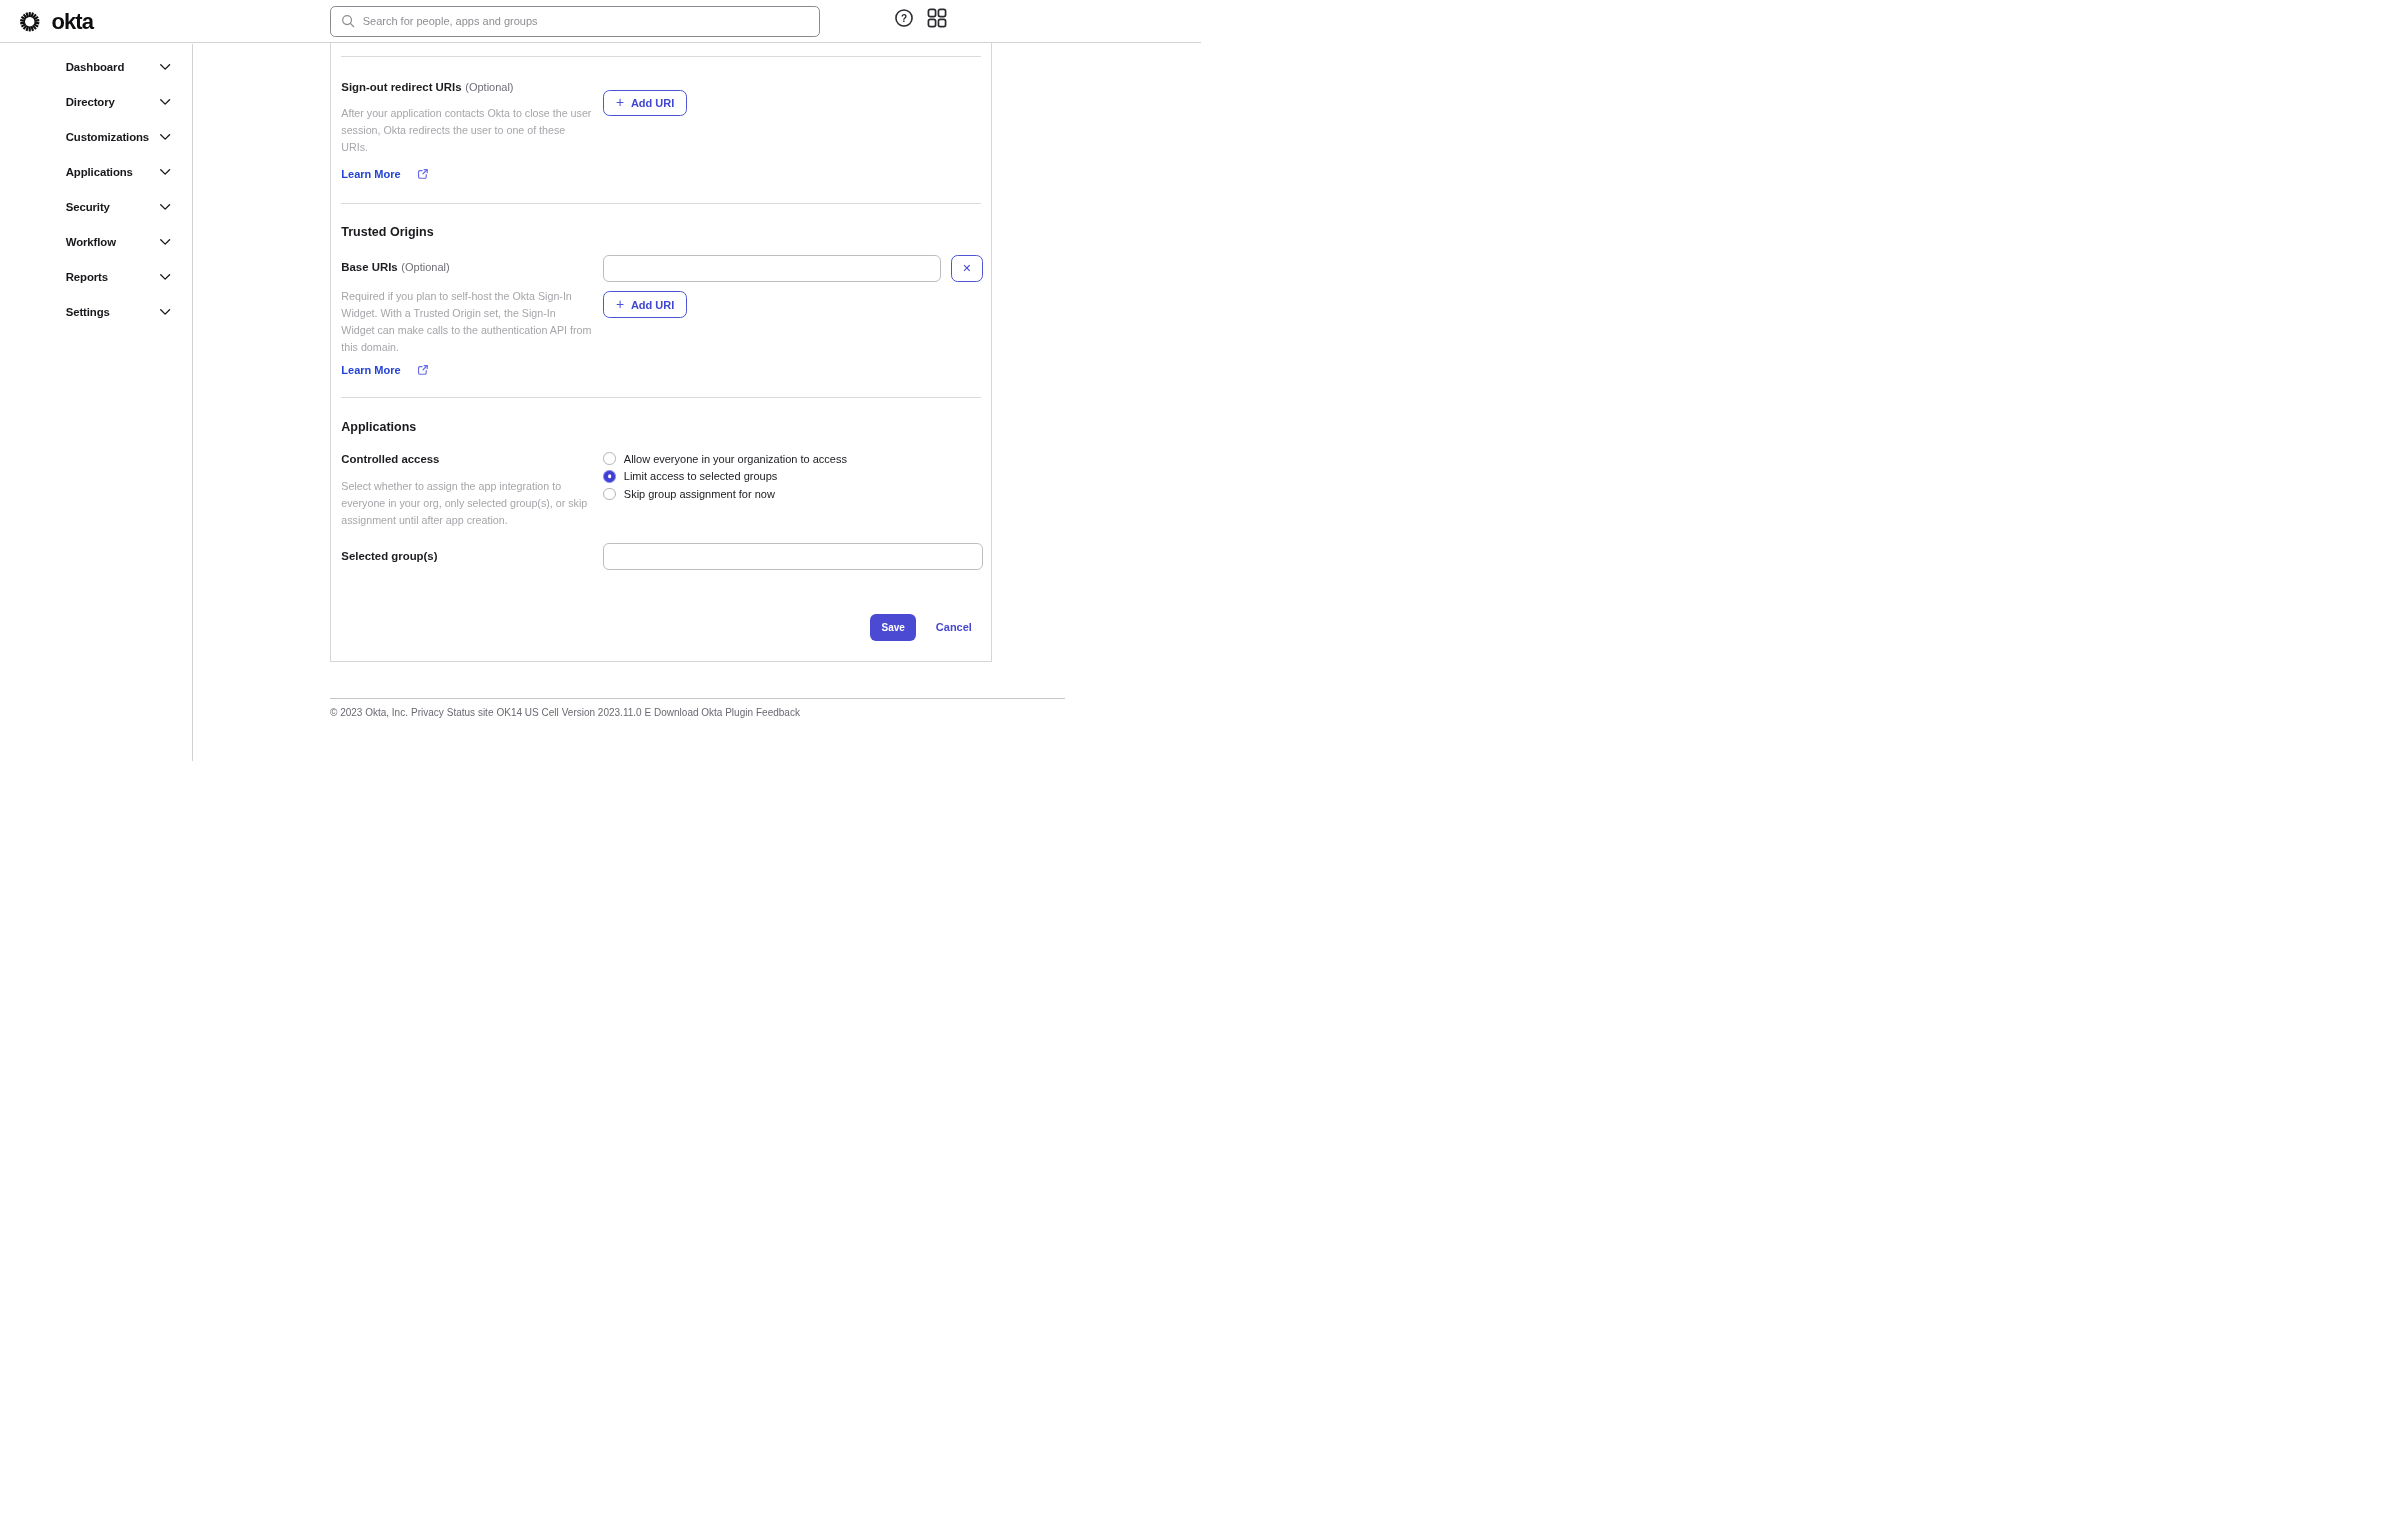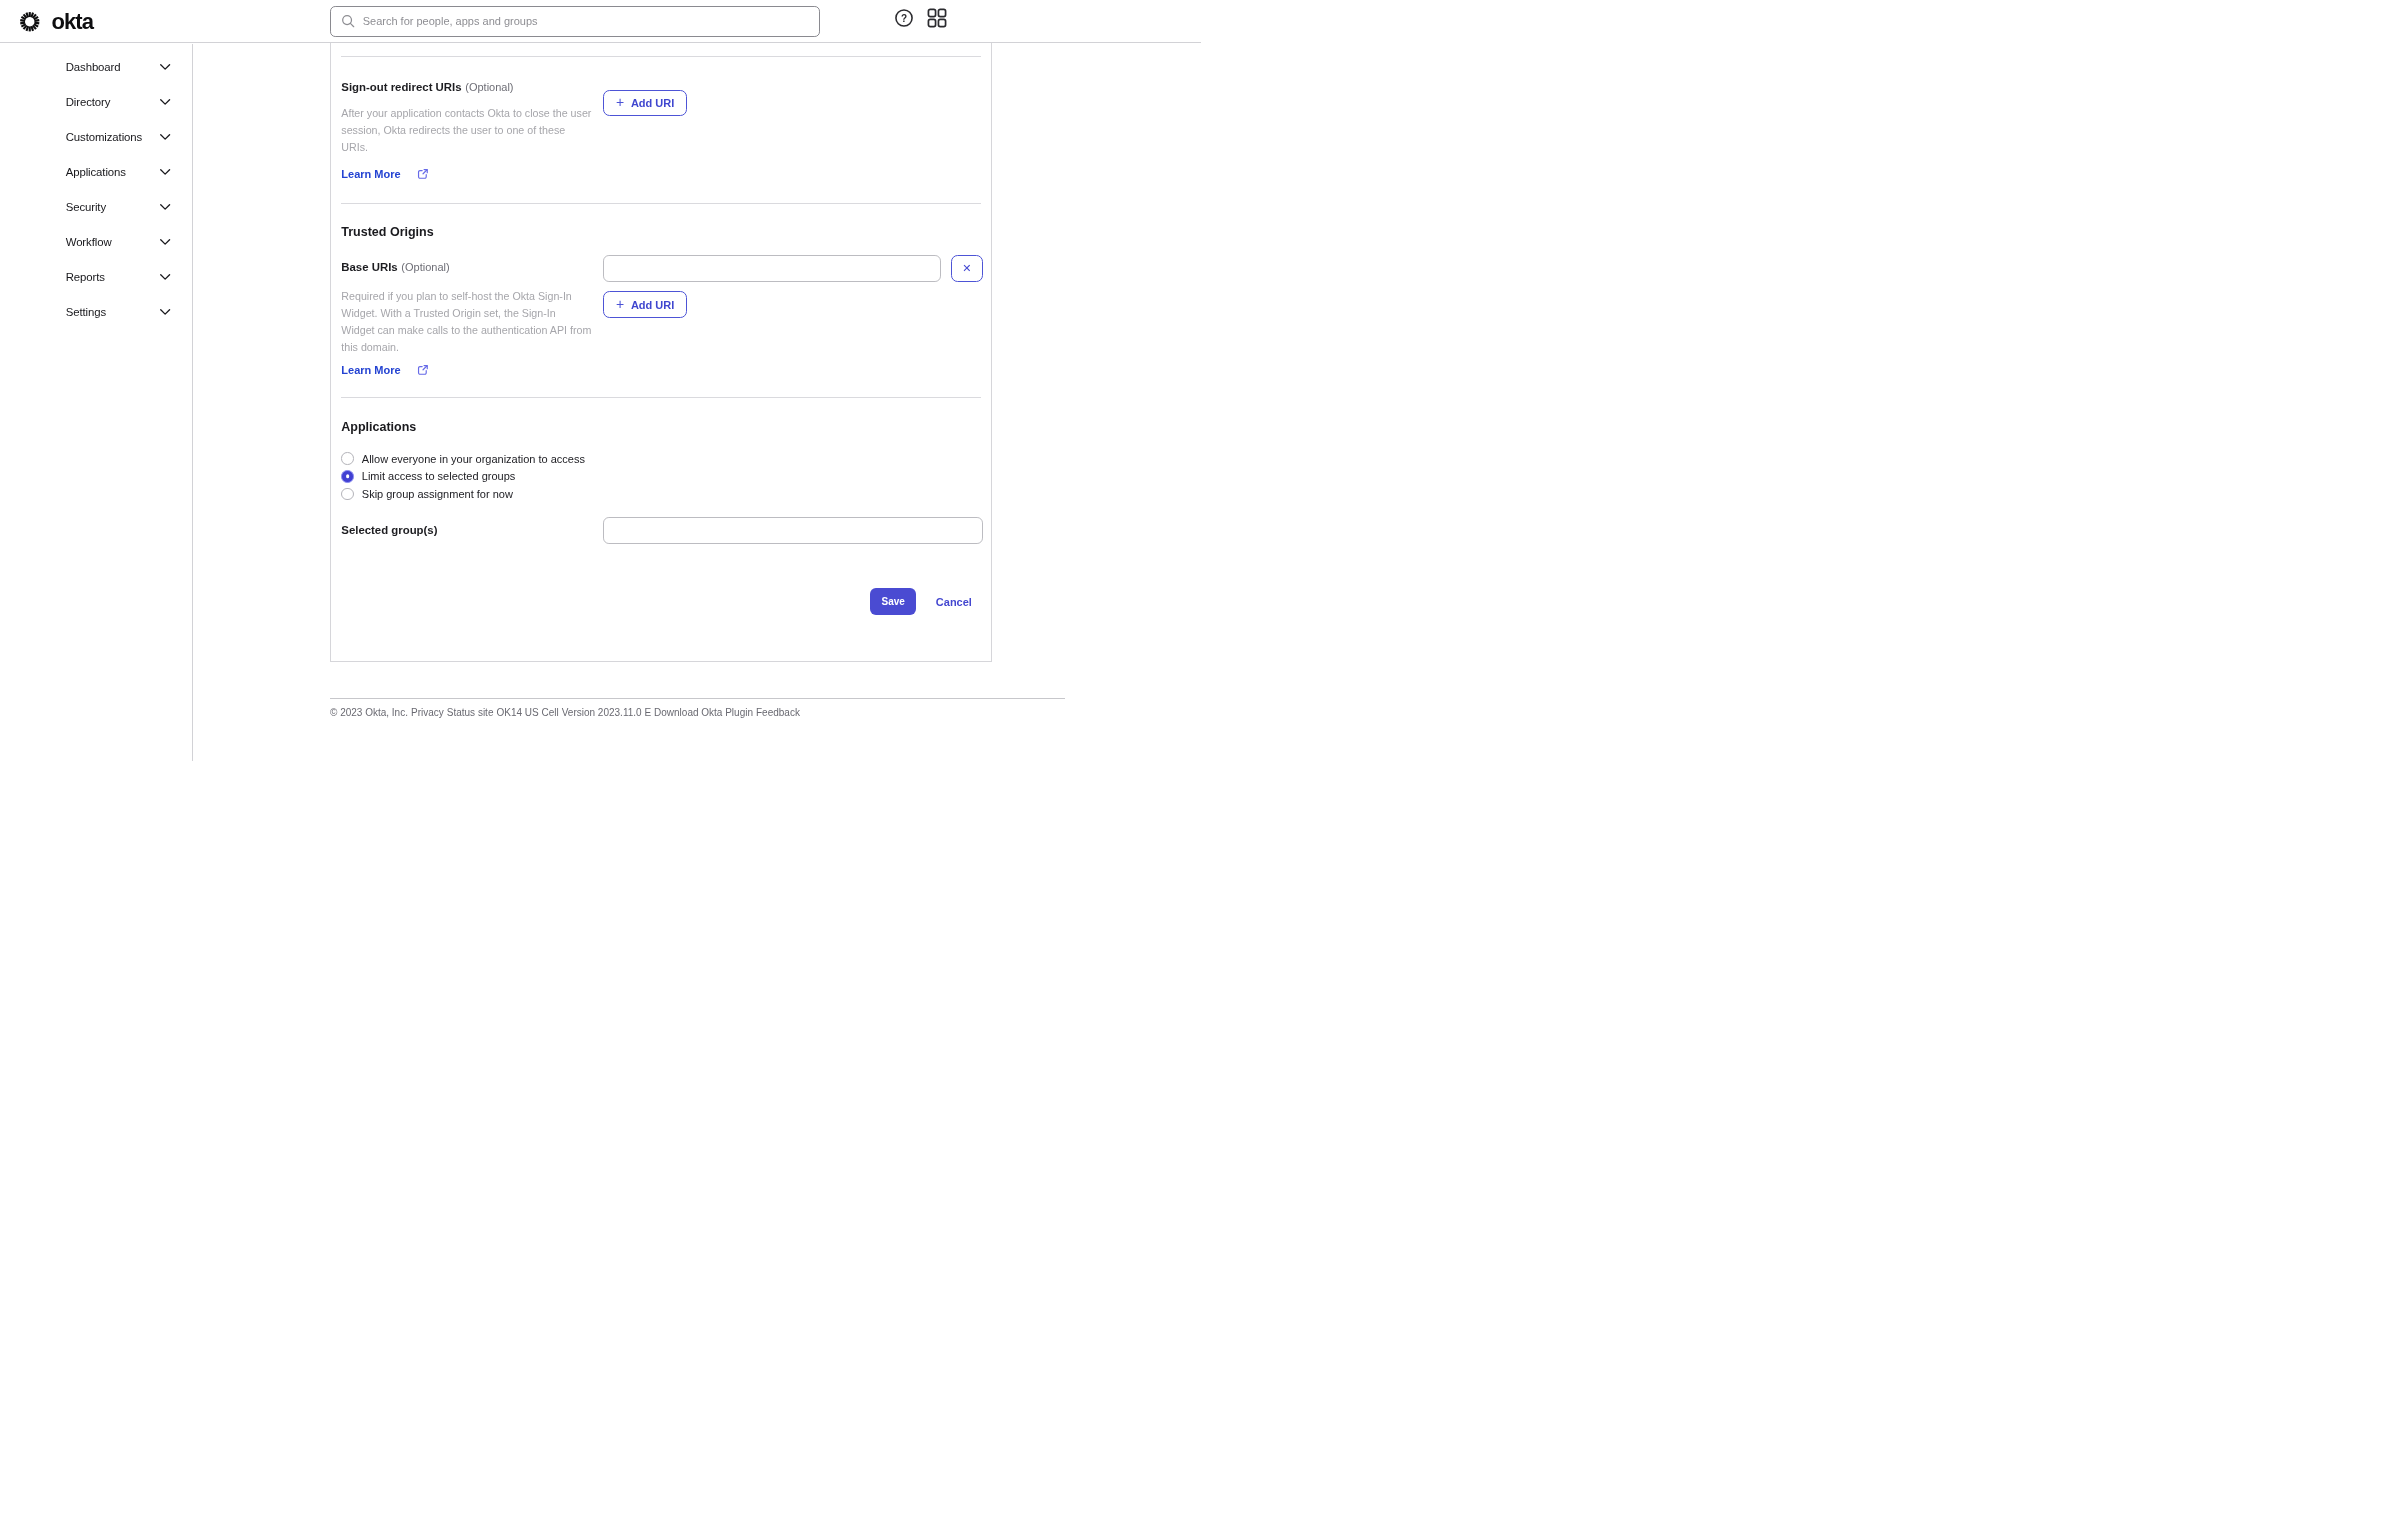--- a/index.html
+++ b/index.html
@@ -23,21 +23,21 @@
   .hdr-btn { position:absolute; top:6.6px; width:22px; height:22px; border:none; background:none;
              display:flex; align-items:center; justify-content:center; cursor:pointer; }
   .hdr-btn.help { left:893px; }
   .hdr-btn.apps { left:926px; }
 
   
   .sidebar { position:absolute; top:44px; left:0; width:193px; height:717px;
              border-right:0.7px solid #d2d2d6; background:#fff; padding-top:5.9px; }
   .nav-item { height:35px; display:flex; align-items:center; justify-content:space-between;
               padding:0 21.3px 0 17.7px; cursor:pointer; }
-  .nav-item span.lbl { font-size:11.4px; font-weight:400; color:#17171b; letter-spacing:-0.1px;padding-left:48px; }
+  .nav-item span.lbl { font-size:11.4px; font-weight:700; color:#17171b; letter-spacing:-0.1px;padding-left:48px; }
 
   
   .card { position:absolute; left:330px; top:43px; width:662px; min-height:619px;
           background:#fff; border:0.7px solid #d6d6da; border-top:none; padding:0 10.3px; }
   .card-top-gap { height:12.5px; }
   .divider { border:none; border-top:0.7px solid #dadade; height:0; }
 
   .section { display:flex; padding:22px 0; }
   .sectionv { padding:20.6px 0; }
   .left-col { width:262px; padding-right:11.8px; flex:none; }
@@ -266,20 +266,24 @@
       </div>
     </div>
   </section>
 
   <hr class="divider">
 
   <section class="sectionv" style="padding-bottom:10.3px;">
     <div class="h2">Applications</div>
 
     <div class="field-row">
+      <div class="left-col">
+        <div class="f-label lbl-offset-sm">Controlled access</div>
+        <div class="desc">Select whether to assign the app integration to everyone in your org, only selected group(s), or skip assignment until after app creation.</div>
+      </div>
       <div class="right-col">
         <label class="radio-row">
           <span class="radio"></span>
           <span>Allow everyone in your organization to access</span>
         </label>
         <label class="radio-row">
           <span class="radio selected"></span>
           <span>Limit access to selected groups</span>
         </label>
         <label class="radio-row">

